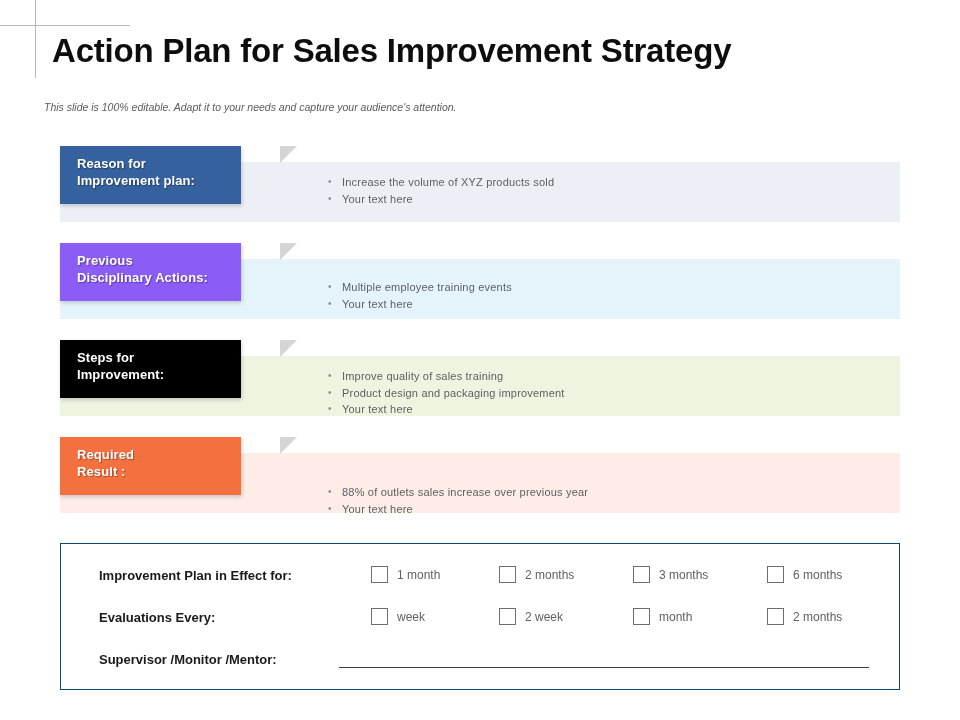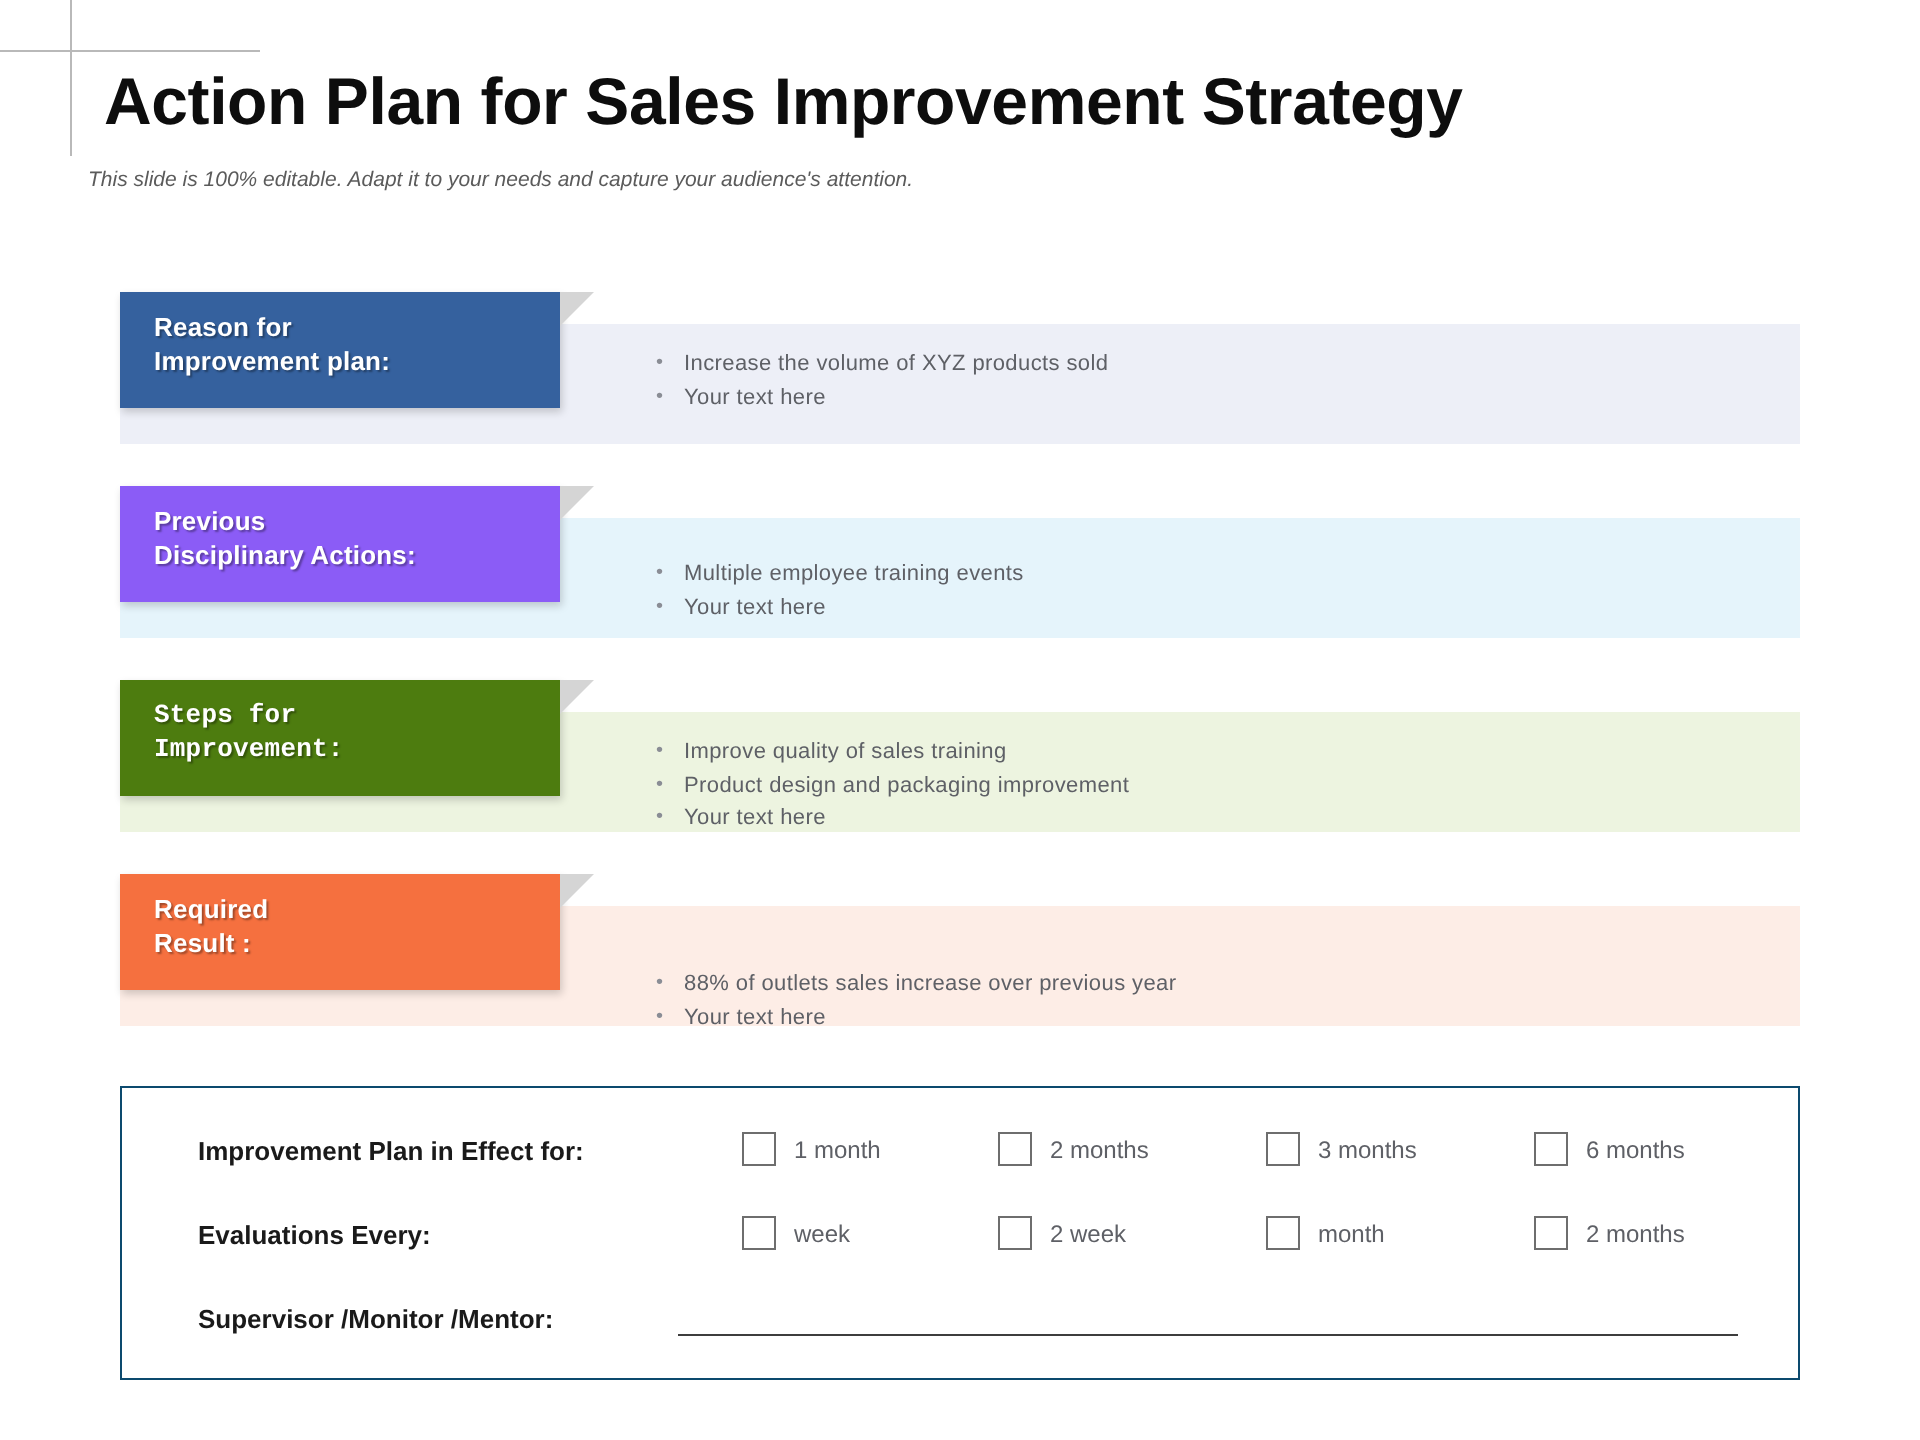--- a/index.html
+++ b/index.html
@@ -15,32 +15,32 @@
   .mark-h{position:absolute;left:0;top:25px;width:130px;height:1px;background:#b9b9b9;}
 
   
   .title{
     position:absolute;left:52px;top:32px;
     font-size:33px;font-weight:bold;color:#0d0d0d;
     letter-spacing:-0.2px;white-space:nowrap;
     font-family:"Liberation Sans", sans-serif;
   }
   .subtitle{
-    position:absolute;left:44px;top:84px;
+    position:absolute;left:44px;top:101px;
     font-size:10.5px;font-style:italic;color:#5b5b5b;
     white-space:nowrap;
   }
 
   
   .row{position:absolute;left:60px;width:840px;}
   .panel{
     position:absolute;left:0;top:16px;width:840px;height:60px;
   }
   .tab{
-    position:absolute;left:0;top:0;width:220px;height:58px;
+    position:absolute;left:0;top:0;width:181px;height:58px;
     box-shadow:1px 2px 4px rgba(0,0,0,0.18);
     box-sizing:border-box;
     padding:9px 0 0 17px;
   }
   .tab-label{
     font-size:13px;font-weight:bold;color:#ffffff;
     line-height:17px;letter-spacing:0.1px;
     text-shadow:1px 1px 1px rgba(0,0,0,0.35);
     white-space:pre-line;
   }
@@ -117,21 +117,21 @@
         <div class="fold"></div>
         <div class="bullets" style="top: 36px;">
           <ul>
             <li>Multiple employee training events</li>
             <li>Your text here</li>
           </ul>
         </div>
       </div>
       <div class="row" style="top: 340px;">
         <div class="panel" style="background: rgb(237, 244, 224);"></div>
-        <div class="tab" style="background: #4d7c0f; font-family: Liberation Mono, monospace;">
+        <div class="tab" style="background: #000000;">
           <div class="tab-label">Steps for
 Improvement:</div>
         </div>
         <div class="fold"></div>
         <div class="bullets" style="top: 28px;">
           <ul>
             <li>Improve quality of sales training</li>
             <li>Product design and packaging improvement</li>
             <li>Your text here</li>
           </ul>

